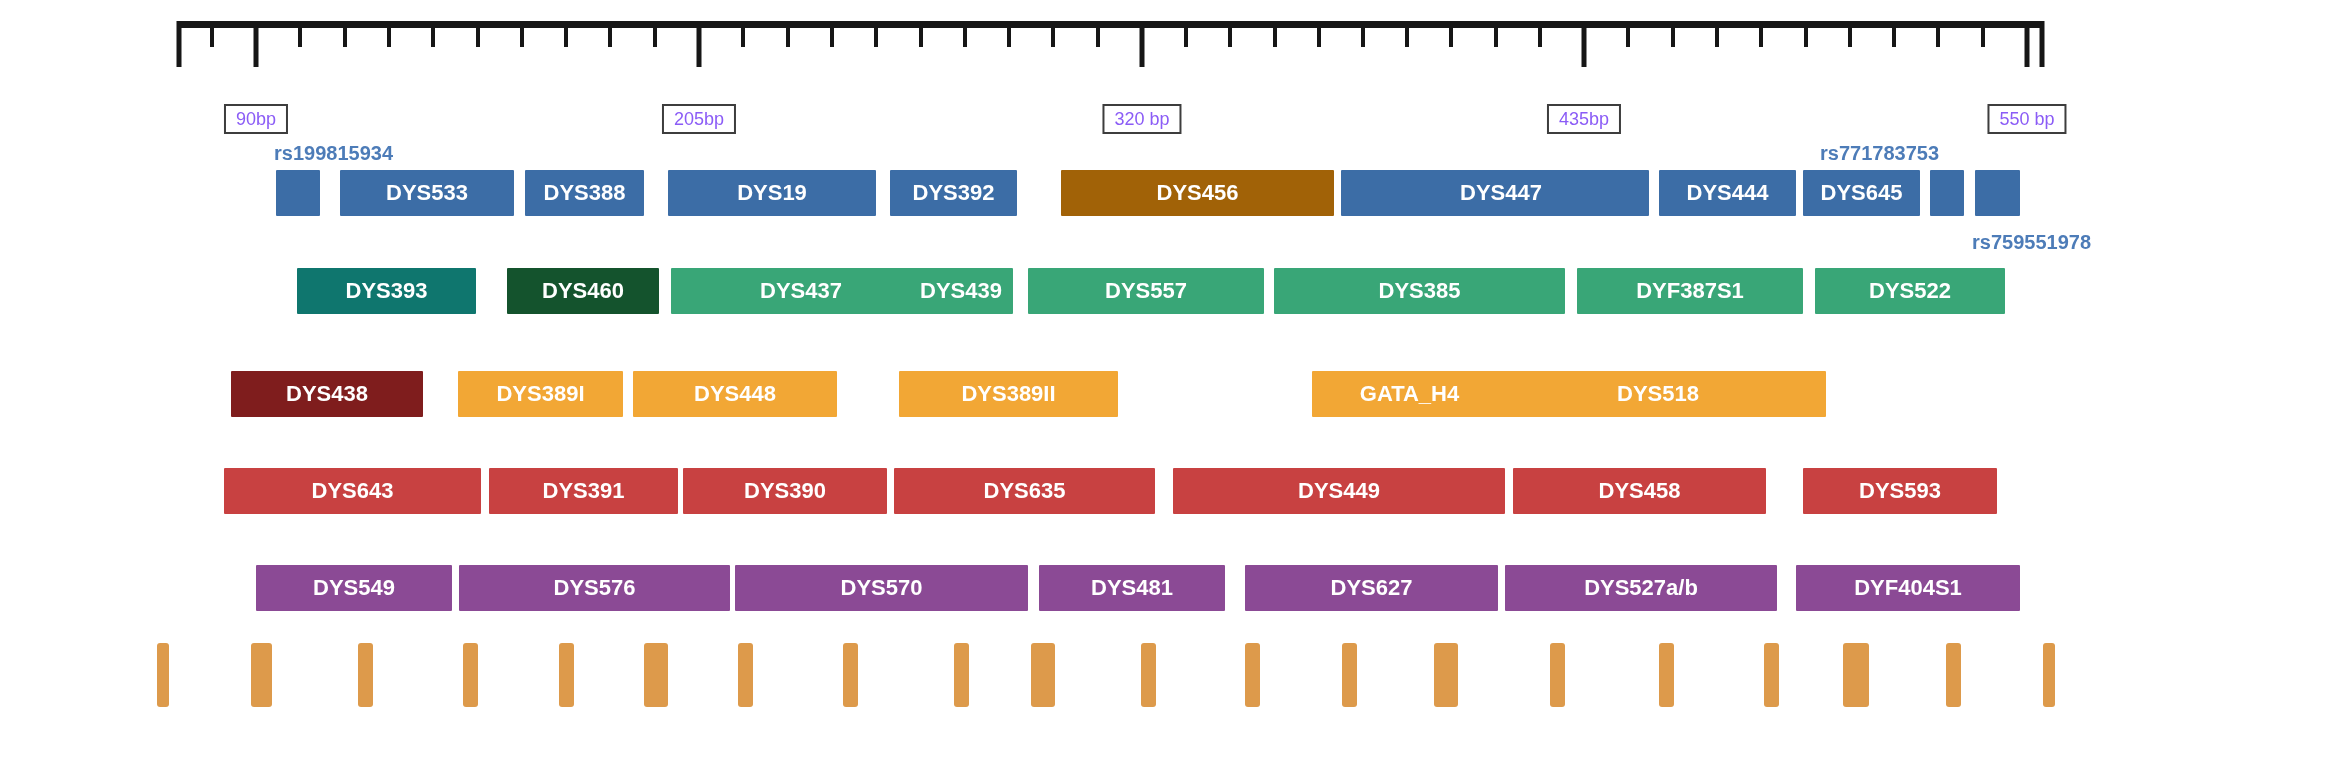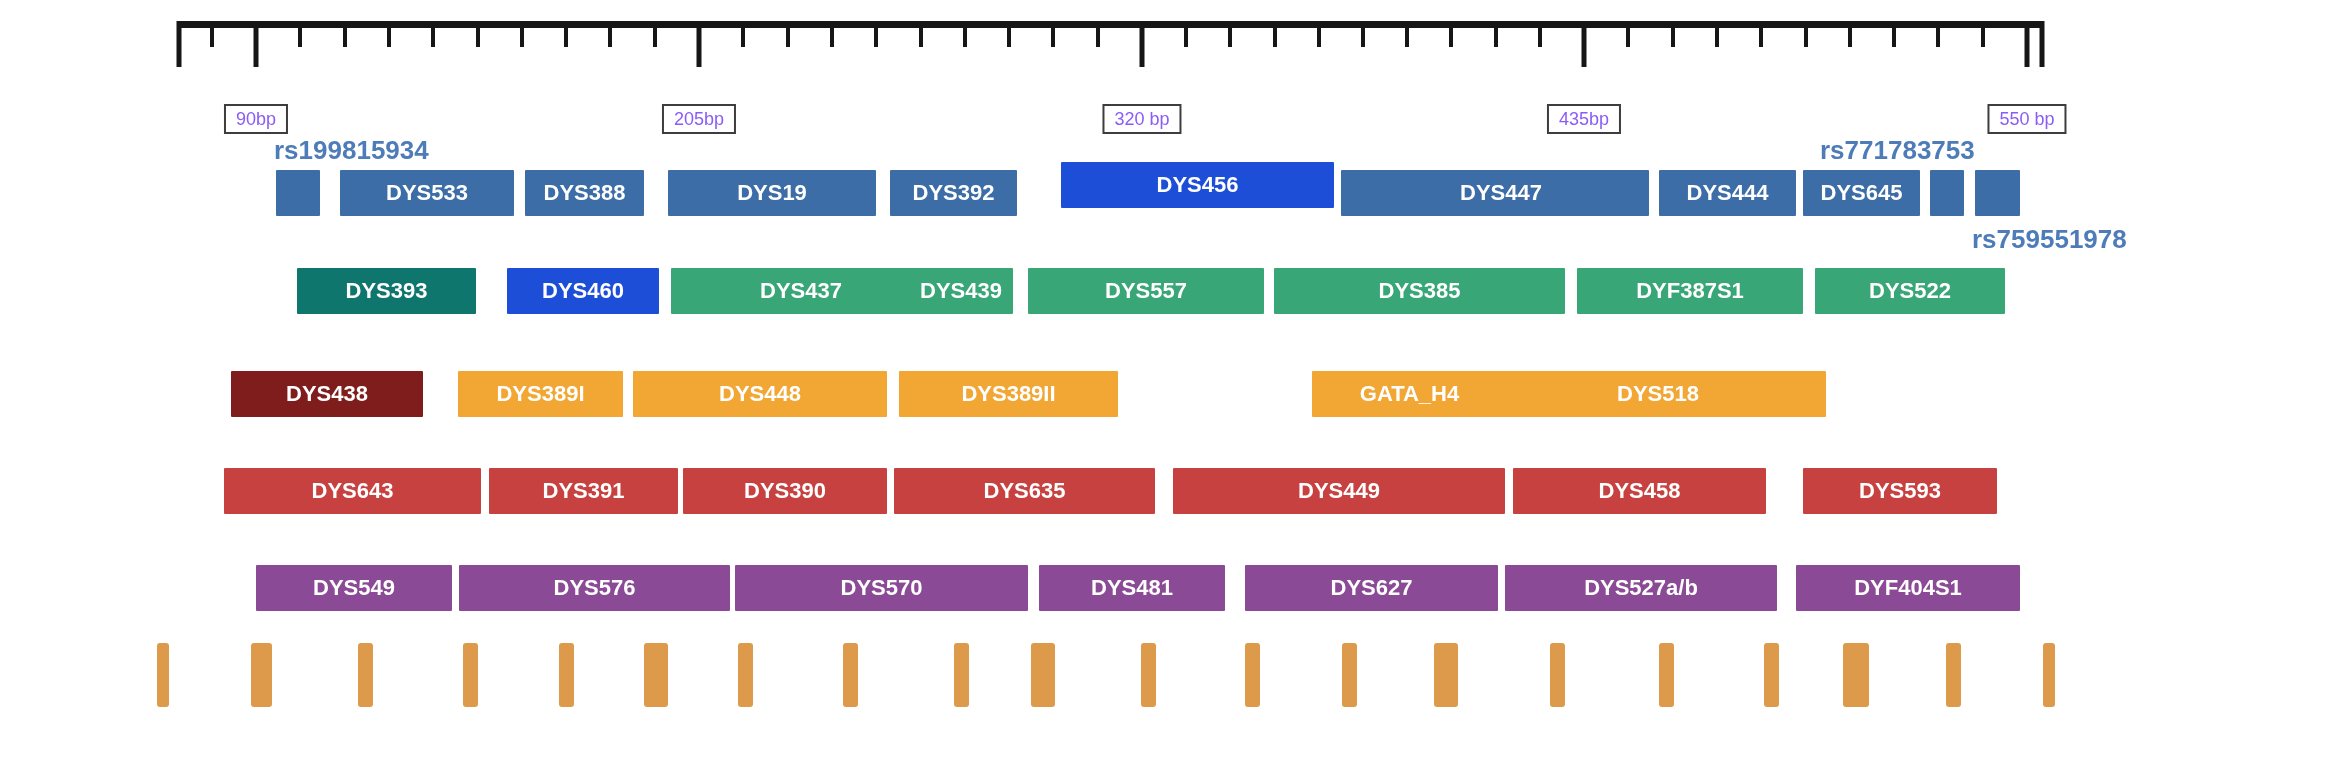--- a/index.html
+++ b/index.html
@@ -51,23 +51,24 @@
     justify-content: center;
     color: #ffffff;
     font-weight: bold;
     font-size: 22px;
     white-space: nowrap;
     border-radius: 1px;
   }
   .rs-label {
     position: absolute;
     font-weight: bold;
-    font-size: 26px;
+    font-size: 20px;
     line-height: 1;
     white-space: nowrap;
+    margin-top: 6px;
   }
   .ladder-bar {
     position: absolute;
     border-radius: 3px;
   }
 </style>
 </head>
 <body>
 
 <div id="diagram">
@@ -119,37 +120,37 @@
     <div class="tick" style="left: 1938.4px; top: 21px;"></div>
     <div class="tick" style="left: 1982.7px; top: 21px;"></div>
     <div class="ruler-label" style="left: 1584px;">435bp</div>
     <div class="tick long" style="left: 2027px; top: 21px;"></div>
     <div class="ruler-label" style="left: 2027px;">550 bp</div>
     <div class="marker" style="left: 276px; top: 170px; width: 44px; height: 46px; background: rgb(60, 109, 166);"></div>
     <div class="marker" style="left: 340px; top: 170px; width: 174px; height: 46px; background: rgb(60, 109, 166);">DYS533</div>
     <div class="marker" style="left: 525px; top: 170px; width: 119px; height: 46px; background: rgb(60, 109, 166);">DYS388</div>
     <div class="marker" style="left: 668px; top: 170px; width: 208px; height: 46px; background: rgb(60, 109, 166);">DYS19</div>
     <div class="marker" style="left: 890px; top: 170px; width: 127px; height: 46px; background: rgb(60, 109, 166);">DYS392</div>
-    <div class="marker" style="left: 1061px; top: 162px; width: 273px; height: 46px; background: #1d4ed8;">DYS456</div>
+    <div class="marker" style="left: 1061px; top: 170px; width: 273px; height: 46px; background: #a16207;">DYS456</div>
     <div class="marker" style="left: 1341px; top: 170px; width: 296px; height: 46px; background: rgb(60, 109, 166); padding-left: 12px;">DYS447</div>
     <div class="marker" style="left: 1659px; top: 170px; width: 137px; height: 46px; background: rgb(60, 109, 166);">DYS444</div>
     <div class="marker" style="left: 1803px; top: 170px; width: 117px; height: 46px; background: rgb(60, 109, 166);">DYS645</div>
     <div class="marker" style="left: 1930px; top: 170px; width: 34px; height: 46px; background: rgb(60, 109, 166);"></div>
     <div class="marker" style="left: 1975px; top: 170px; width: 45px; height: 46px; background: rgb(60, 109, 166);"></div>
     <div class="marker" style="left: 265px; top: 268px; width: 179px; height: 46px; background: #0f766e; margin-left: 32px;">DYS393</div>
-    <div class="marker" style="left: 507px; top: 268px; width: 152px; height: 46px; background: #1d4ed8;">DYS460</div>
+    <div class="marker" style="left: 507px; top: 268px; width: 152px; height: 46px; background: #14532d;">DYS460</div>
     <div class="marker" style="left: 671px; top: 268px; width: 260px; height: 46px; background: rgb(57, 166, 119);">DYS437</div>
     <div class="marker" style="left: 909px; top: 268px; width: 104px; height: 46px; background: rgb(57, 166, 119);">DYS439</div>
     <div class="marker" style="left: 1028px; top: 268px; width: 236px; height: 46px; background: rgb(57, 166, 119);">DYS557</div>
     <div class="marker" style="left: 1274px; top: 268px; width: 291px; height: 46px; background: rgb(57, 166, 119);">DYS385</div>
     <div class="marker" style="left: 1577px; top: 268px; width: 226px; height: 46px; background: rgb(57, 166, 119);">DYF387S1</div>
     <div class="marker" style="left: 1815px; top: 268px; width: 190px; height: 46px; background: rgb(57, 166, 119);">DYS522</div>
     <div class="marker" style="left: 231px; top: 371px; width: 192px; height: 46px; background: #7f1d1d;">DYS438</div>
     <div class="marker" style="left: 458px; top: 371px; width: 165px; height: 46px; background: rgb(242, 167, 53);">DYS389I</div>
-    <div class="marker" style="left: 633px; top: 371px; width: 254px; height: 46px; background: rgb(242, 167, 53);">DYS448</div>
+    <div class="marker" style="left: 633px; top: 371px; width: 204px; height: 46px; background: rgb(242, 167, 53);">DYS448</div>
     <div class="marker" style="left: 899px; top: 371px; width: 219px; height: 46px; background: rgb(242, 167, 53);">DYS389II</div>
     <div class="marker" style="left: 1312px; top: 371px; width: 195px; height: 46px; background: rgb(242, 167, 53);">GATA_H4</div>
     <div class="marker" style="left: 1490px; top: 371px; width: 336px; height: 46px; background: rgb(242, 167, 53);">DYS518</div>
     <div class="marker" style="left: 224px; top: 468px; width: 257px; height: 46px; background: rgb(200, 65, 65);">DYS643</div>
     <div class="marker" style="left: 489px; top: 468px; width: 189px; height: 46px; background: rgb(200, 65, 65);">DYS391</div>
     <div class="marker" style="left: 683px; top: 468px; width: 204px; height: 46px; background: rgb(200, 65, 65);">DYS390</div>
     <div class="marker" style="left: 894px; top: 468px; width: 261px; height: 46px; background: rgb(200, 65, 65);">DYS635</div>
     <div class="marker" style="left: 1173px; top: 468px; width: 332px; height: 46px; background: rgb(200, 65, 65);">DYS449</div>
     <div class="marker" style="left: 1513px; top: 468px; width: 253px; height: 46px; background: rgb(200, 65, 65);">DYS458</div>
     <div class="marker" style="left: 1803px; top: 468px; width: 194px; height: 46px; background: rgb(200, 65, 65);">DYS593</div>

